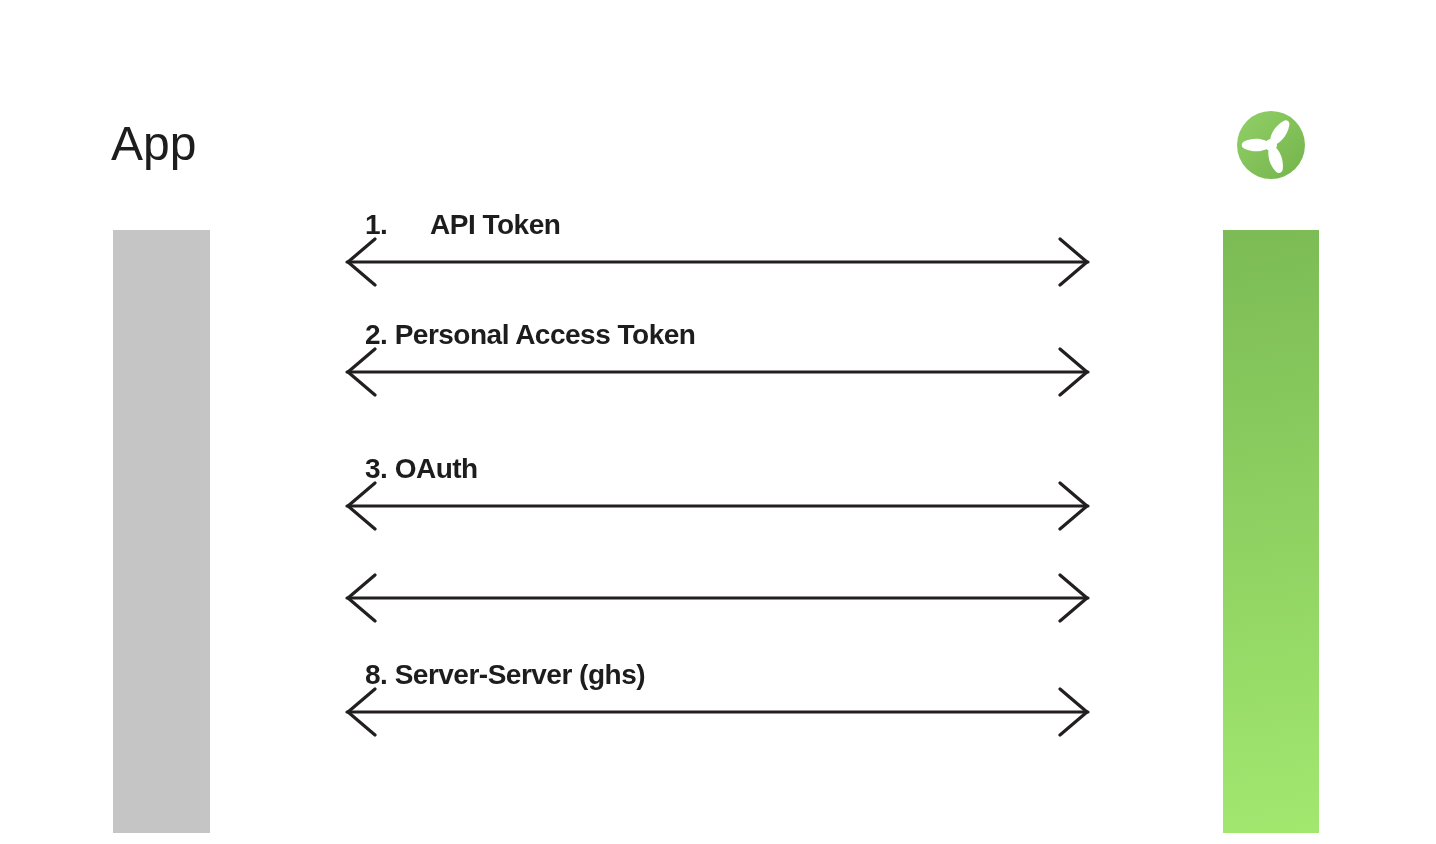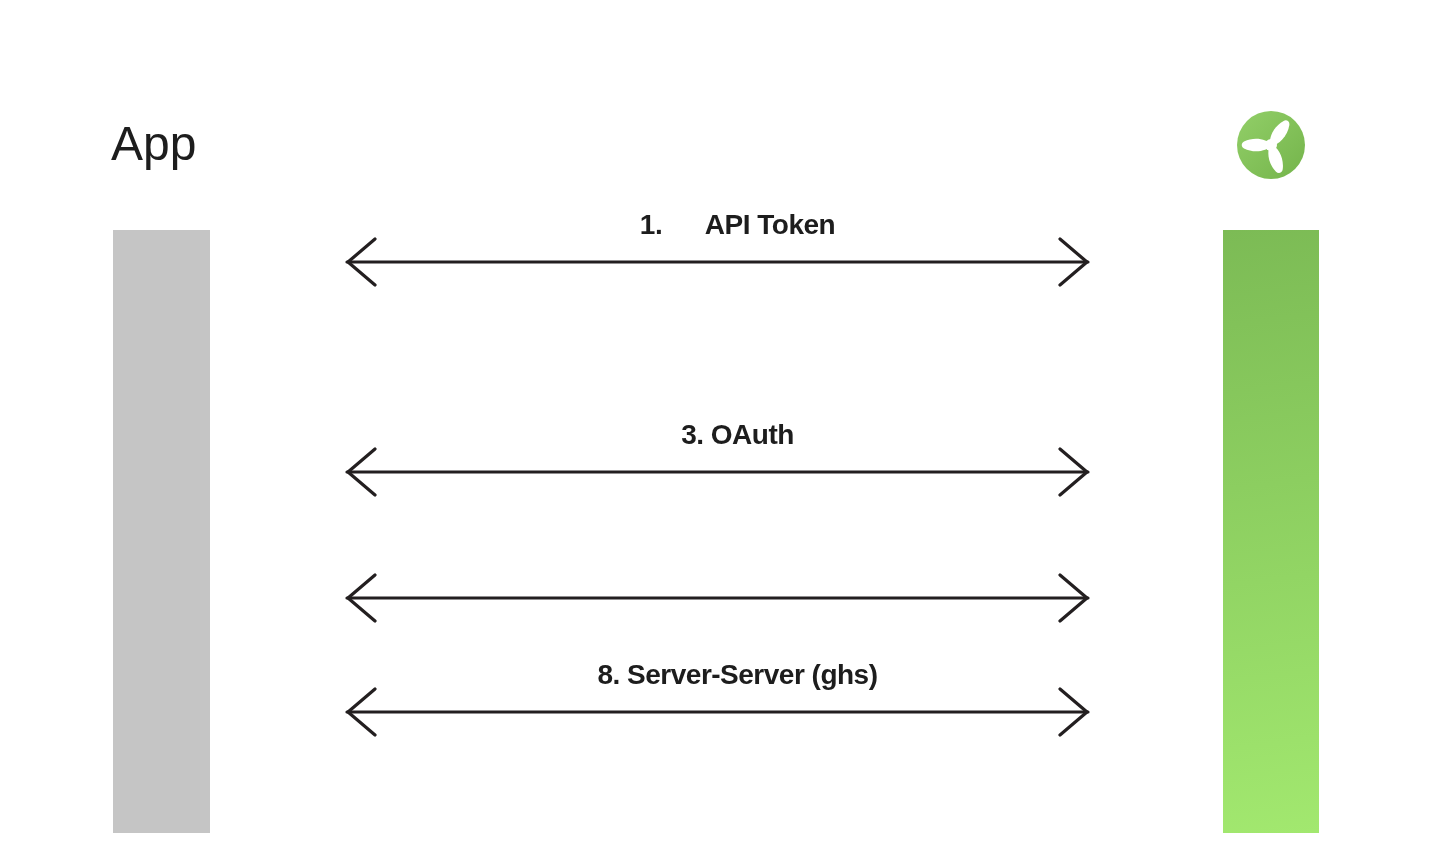--- a/index.html
+++ b/index.html
@@ -37,21 +37,21 @@
     background:linear-gradient(172deg,var(--right-bar-green-top) 0%,var(--right-bar-green-bottom) 100%);
   }
   .logo{position:absolute;left:1237px;top:111px;}
   .logo-stop-light{stop-color:var(--logo-green-light);}
   .logo-stop-dark{stop-color:var(--logo-green-dark);}
   .logo-blades{fill:var(--logo-blade-color);}
   .conn-row{position:absolute;left:345px;width:745px;height:84px;}
   .conn-label{
     position:relative;left:20px;
     height:34px;line-height:34px;
-    text-align:center;
+    text-align:left;
     font-size:28px;font-weight:700;letter-spacing:-0.5px;
     white-space:pre;
     color:var(--text-color);
   }
   .conn-arrow{
     position:absolute;left:0;top:29px;
     stroke:var(--arrow-color);
     stroke-width:3.2;
     fill:none;
     stroke-linecap:round;
@@ -87,22 +87,30 @@
 
   <div class="conn-row" style="top:208px">
     <div class="conn-label">1.      API Token</div>
     <svg class="conn-arrow" width="745" height="50" viewBox="0 0 745 50" aria-hidden="true">
       <line x1="2" y1="25" x2="743" y2="25"></line>
       <polyline points="30,2 3,25 30,48"></polyline>
       <polyline points="715,2 742,25 715,48"></polyline>
     </svg>
   </div>
 
+  <div class="conn-row" style="top:318px">
+    <div class="conn-label">2. Personal Access Token</div>
+    <svg class="conn-arrow" width="745" height="50" viewBox="0 0 745 50" aria-hidden="true">
+      <line x1="2" y1="25" x2="743" y2="25"></line>
+      <polyline points="30,2 3,25 30,48"></polyline>
+      <polyline points="715,2 742,25 715,48"></polyline>
+    </svg>
+  </div>
 
-  <div class="conn-row" style="top:418px">
+  <div class="conn-row" style="top:452px">
     <div class="conn-label">3. OAuth</div>
     <svg class="conn-arrow" width="745" height="50" viewBox="0 0 745 50" aria-hidden="true">
       <line x1="2" y1="25" x2="743" y2="25"></line>
       <polyline points="30,2 3,25 30,48"></polyline>
       <polyline points="715,2 742,25 715,48"></polyline>
     </svg>
   </div>
 
   <div class="conn-row" style="top:544px">
     <svg class="conn-arrow" width="745" height="50" viewBox="0 0 745 50" aria-hidden="true">

